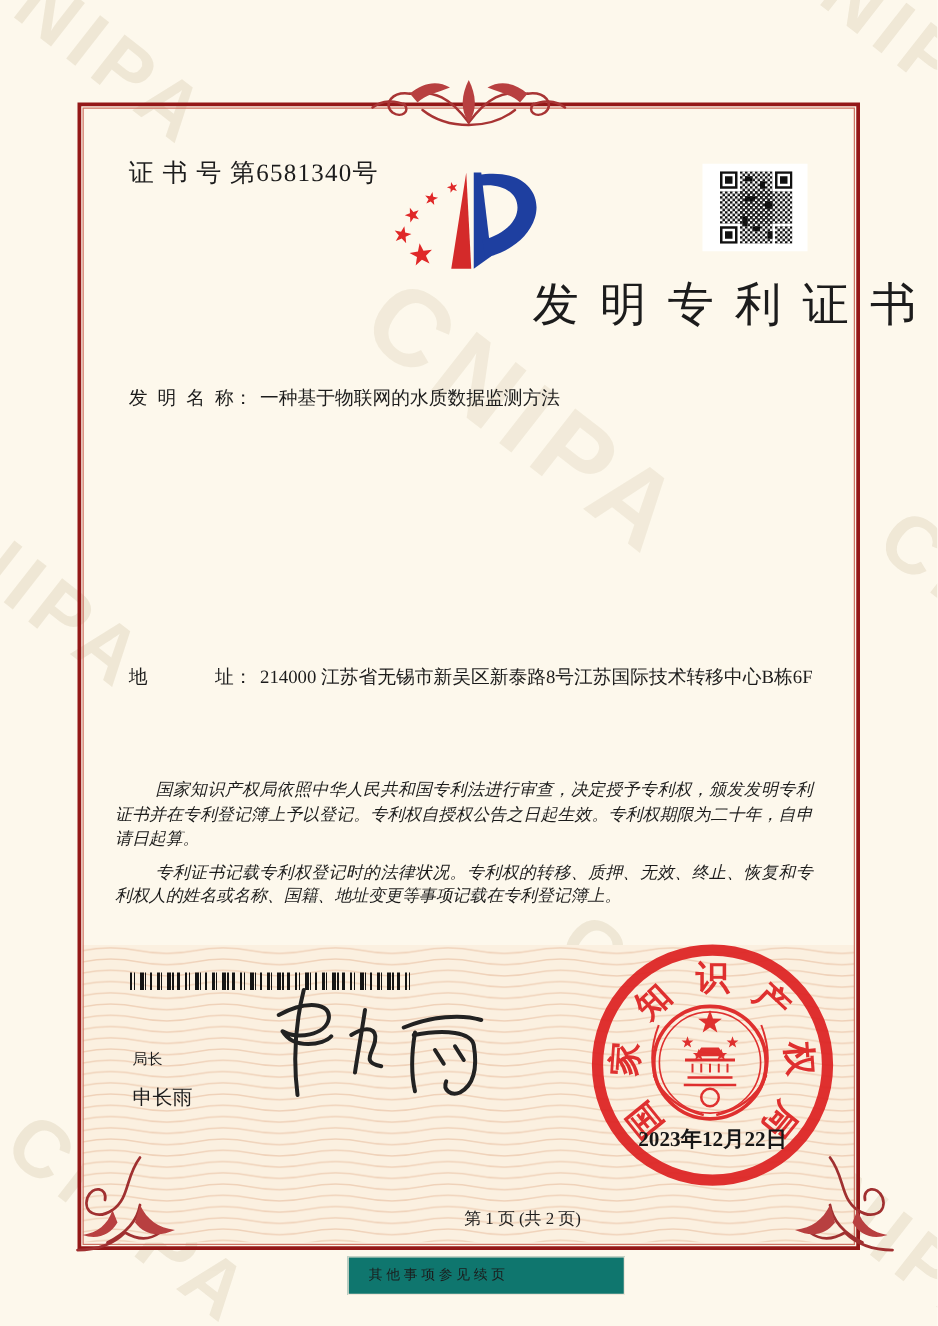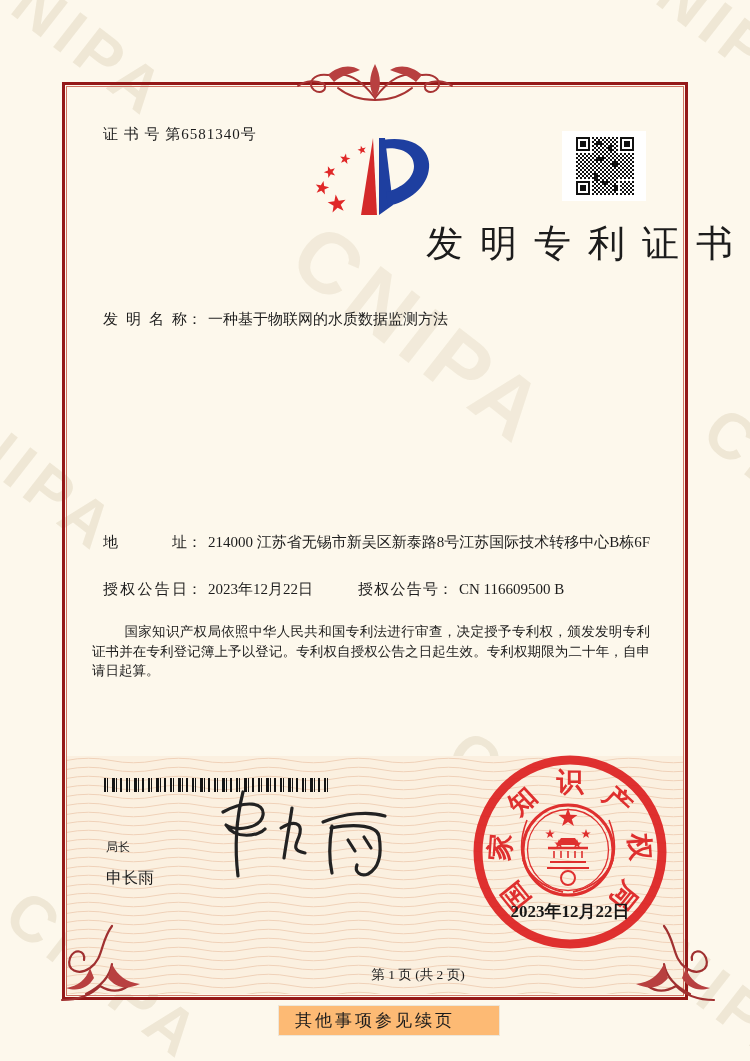--- a/index.html
+++ b/index.html
@@ -18,21 +18,21 @@
   .wm.big{font-size:86px; opacity:.30;}
   
   .frame{
     position:absolute; left:62px; top:82px; width:620px; height:912px;
     border:3px solid #941818;
   }
   .frame-inner{position:absolute; inset:1px; border:1px solid #cf7363;}
   
   .band{position:absolute; left:66px; top:756px; width:618px; height:238px; background:#fbf0e0;}
   
-  .cert-no{position:absolute; left:103px; top:125px; font-size:15px; letter-spacing:1px;}
+  .cert-no{position:absolute; left:103px; top:125px; font-size:20px; letter-spacing:1px;}
   .qr-box{position:absolute; left:562px; top:131px; width:84px; height:70px; background:#ffffff;}
   .qr-box svg{position:absolute; left:14px; top:6px;}
   .logo{position:absolute; left:298px; top:126px;}
   .title{
     position:absolute; left:0; top:219px; width:750px; text-align:right;
     font-size:37px; font-weight:500; letter-spacing:17px; text-indent:17px;
   }
   
   .row{position:absolute; left:103px; width:570px; font-size:15px; line-height:23px;}
   .flabel{
@@ -41,21 +41,21 @@
   }
   .colon{display:inline-block; margin-right:6px; vertical-align:top;}
   .fvalue{display:inline-block; vertical-align:top; max-width:448px;}
   .pair2{position:absolute; left:255px; top:0;}
   .pair2 .flabel{width:80px;}
   
   .body-text{
     position:absolute; left:92px; top:622px; width:570px;
     font-size:13.5px; line-height:19.5px; text-align:justify;
   }
-  .body-text p{margin:0 12px 7px 0; text-indent:2.4em;}
+  .body-text p{margin:0 12px 7px 0; text-indent:2.4em;font-style:italic;}
   
   .barcode{
     position:absolute; left:104px; top:778px; width:228px; height:14px;
     background:repeating-linear-gradient(90deg,
       #141414 0 2px, transparent 2px 3px,
       #141414 3px 4px, transparent 4px 8px,
       #141414 8px 11px, transparent 11px 12px,
       #141414 12px 13px, transparent 13px 16px,
       #141414 16px 18px, transparent 18px 22px);
   }
@@ -67,22 +67,22 @@
   .seal{position:absolute; left:468px; top:750px;}
   .seal-char{font-size:27px; font-weight:bold; fill:#dd2222;
     font-family:"Liberation Serif","DejaVu Serif",serif;}
   .seal-date{
     position:absolute; left:470px; top:900px; width:200px; text-align:center;
     font-size:17px; font-weight:700; color:#171717;
   }
   .page-info{position:absolute; left:0; top:966px; width:750px; text-align:center; font-size:13.5px;padding-left:43px;}
   .foot-note{
     position:absolute; left:278px; top:1005px; width:222px; height:31px;
-    background:#fdba74; border:1px solid #eee6d8; box-sizing:border-box;
-    font-size:17px; line-height:29px; padding-left:16px; letter-spacing:3px;font-family:Liberation Serif, serif;
+    background:#0f766e; border:1px solid #eee6d8; box-sizing:border-box;
+    font-size:11px; line-height:29px; padding-left:16px; letter-spacing:3px;font-family:Liberation Serif, serif;
   }
   .orn{position:absolute;}
 </style>
 </head>
 <body>
 
 <div class="page">
 
   <div class="wm" style="left:-45px; top:-5px;">CNIPA</div>
   <div class="wm" style="left:600px; top:-15px;">CNIPA</div>
@@ -190,29 +190,24 @@
   </div>
 
   <div class="title">发明专利证书</div>
 
   <div class="row" style="top:308px;">
     <span class="flabel">发明名称</span><span class="colon">：</span><span class="fvalue">一种基于物联网的水质数据监测方法</span>
   </div>
   <div class="row" style="top:531px;">
     <span class="flabel">地址</span><span class="colon">：</span><span class="fvalue">214000 江苏省无锡市新吴区新泰路8号江苏国际技术转移中心B栋6F</span>
   </div>
-  <div class="row" style="top:578px;">
-    <span class="flabel">授权公告日</span><span class="colon">：</span><span class="fvalue">2023年12月22日</span>
-    <span class="pair2">
-      <span class="flabel">授权公告号</span><span class="colon">：</span><span class="fvalue">CN 116609500 B</span>
-    </span>
-  </div>
 
   <div class="body-text">
     <p>国家知识产权局依照中华人民共和国专利法进行审查，决定授予专利权，颁发发明专利证书并在专利登记簿上予以登记。专利权自授权公告之日起生效。专利权期限为二十年，自申请日起算。</p>
+    <p>专利证书记载专利权登记时的法律状况。专利权的转移、质押、无效、终止、恢复和专利权人的姓名或名称、国籍、地址变更等事项记载在专利登记簿上。</p>
   </div>
 
   <div class="barcode"></div>
 
   <div class="signer-title">局长</div>
   <div class="signer-name">申长雨</div>
 
   <svg class="signature" width="205" height="108" viewBox="0 0 205 108">
     <g fill="none" stroke="#222222" stroke-width="3.2" stroke-linecap="round" stroke-linejoin="round">
       <path d="M48,10 C 42,34 39,62 43,94"></path>

